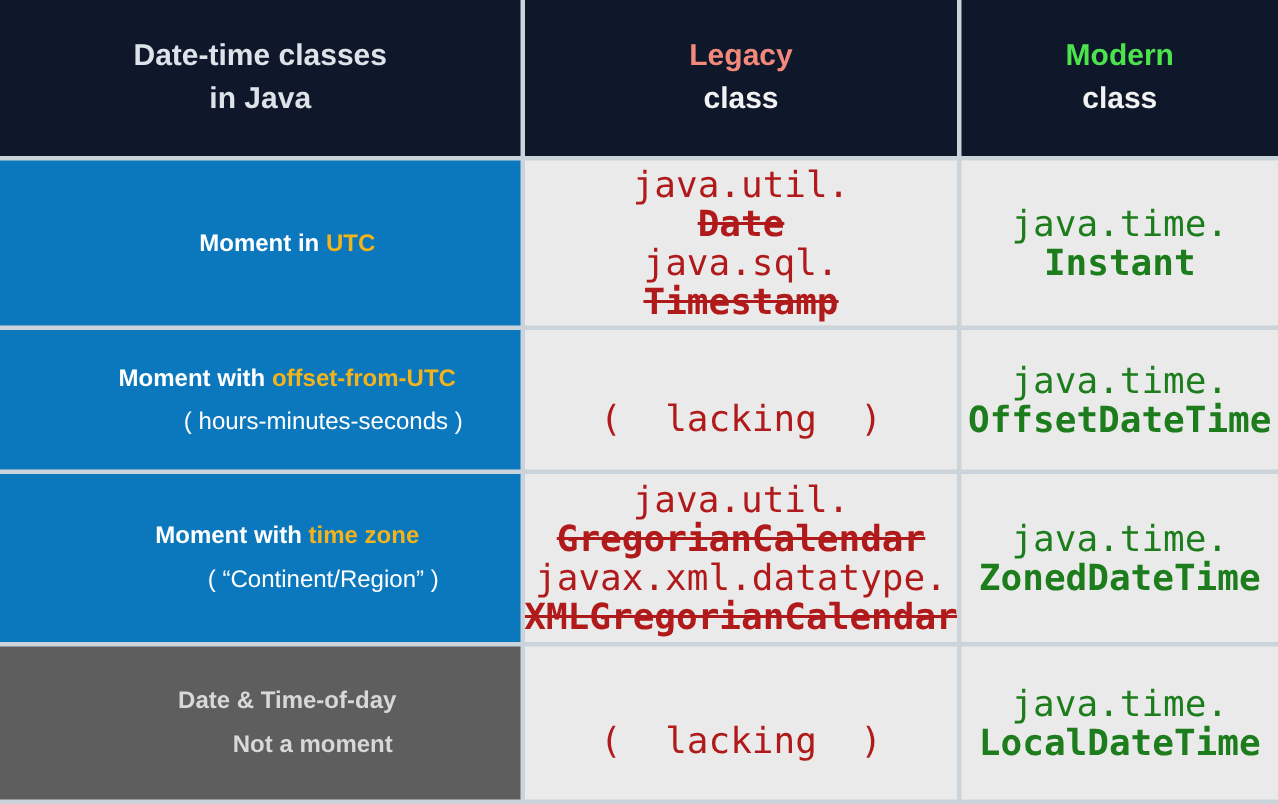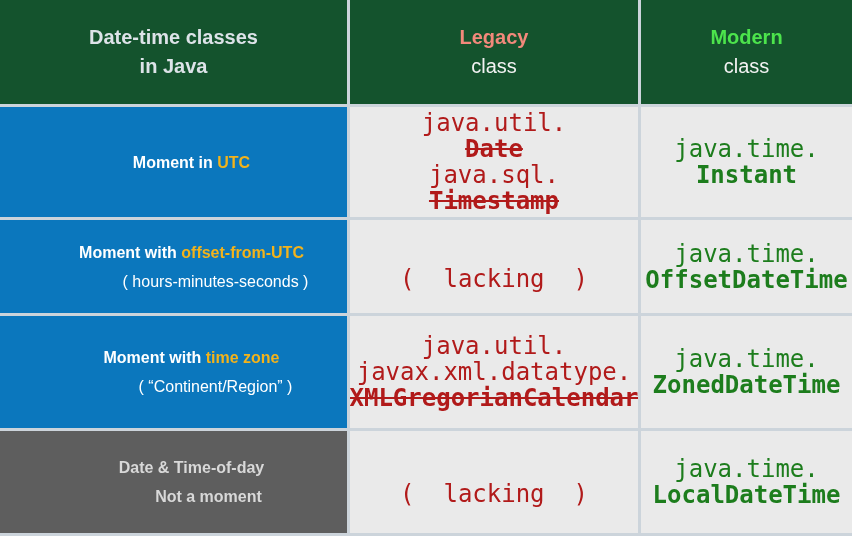--- a/index.html
+++ b/index.html
@@ -14,26 +14,26 @@
     background: #ccd4db;
     font-family: "Liberation Sans", sans-serif;
   }
   .cell {
     display: flex; flex-direction: column;
     align-items: center; justify-content: center;
     text-align: center;
     overflow: hidden;
   }
   
-  .hdr { background: #14532d; color: #ffffff; font-size: 20px; line-height: 29px; }
+  .hdr { background: #0f172a; color: #ffffff; font-size: 20px; line-height: 29px; }
   .hdr .title { font-weight: bold; color: #dde3e8; }
   .hdr .accent { font-weight: bold; }
   .accent-legacy { color: #f2897b; }
   .accent-modern { color: #4ce44c; }
-  .hdr .sub { font-weight: normal; color: #f2f2f2; }
+  .hdr .sub { font-weight: bold; color: #f2f2f2; }
   
   .lbl { background: #0b77bd; color: #ffffff; font-size: 16px; line-height: 29px; padding-left: 36px; }
   .lbl .l1 { font-weight: bold; }
   .lbl .l2 { font-weight: normal; margin-left: 48px; }
   .hl { color: #f3b31b; font-weight: bold; }
   .lbl-gray { background: #5e5e5e; color: #d8d8d8; }
   .lbl-gray .l2 { color: #d2d2d2; }
   .u { text-underline-offset: 3px; margin-left: 34px; }
   
   .code {
@@ -90,20 +90,21 @@
     <div class="pkg">java.time.</div>
     <div class="cls">OffsetDateTime</div>
   </div>
 
   <div class="cell lbl">
     <div class="l1"><span>Moment with </span><span class="hl">time zone</span></div>
     <div class="l2">( “Continent/Region” )</div>
   </div>
   <div class="cell code legacy-code">
     <div class="pkg">java.util.</div>
+    <div class="cls strike">GregorianCalendar</div>
     <div class="pkg">javax.xml.datatype.</div>
     <div class="cls strike">XMLGregorianCalendar</div>
   </div>
   <div class="cell code modern-code">
     <div class="pkg">java.time.</div>
     <div class="cls">ZonedDateTime</div>
   </div>
 
   <div class="cell lbl lbl-gray">
     <div class="l1">Date &amp; Time-of-day</div>

